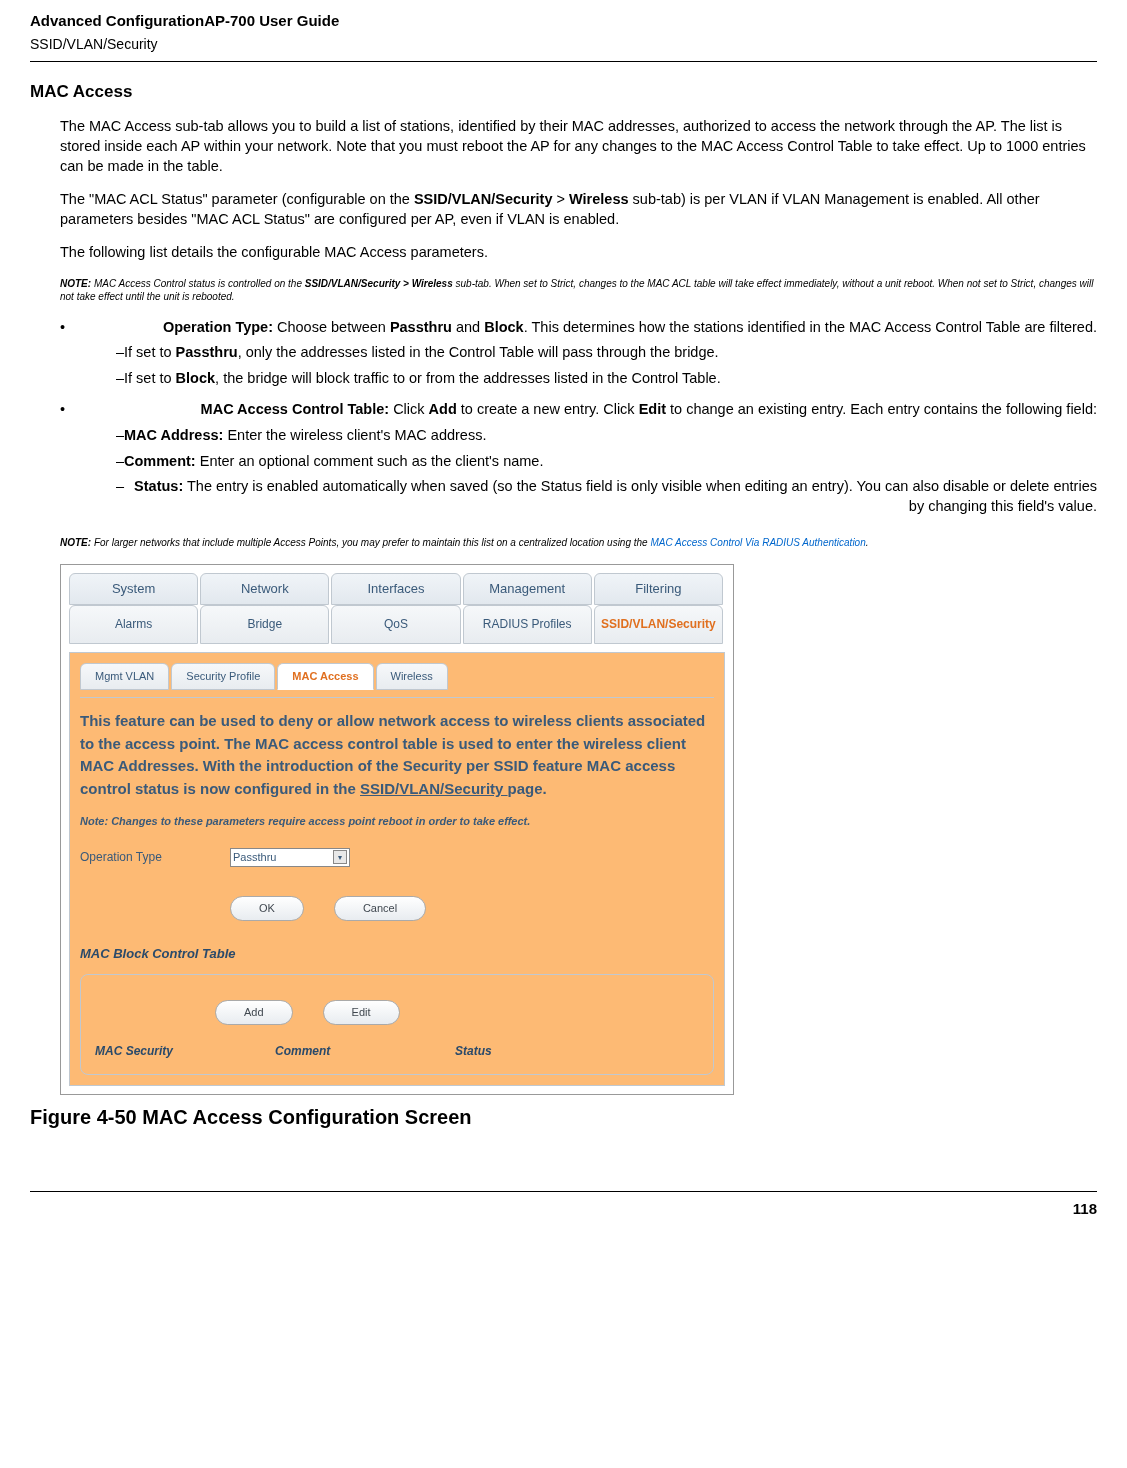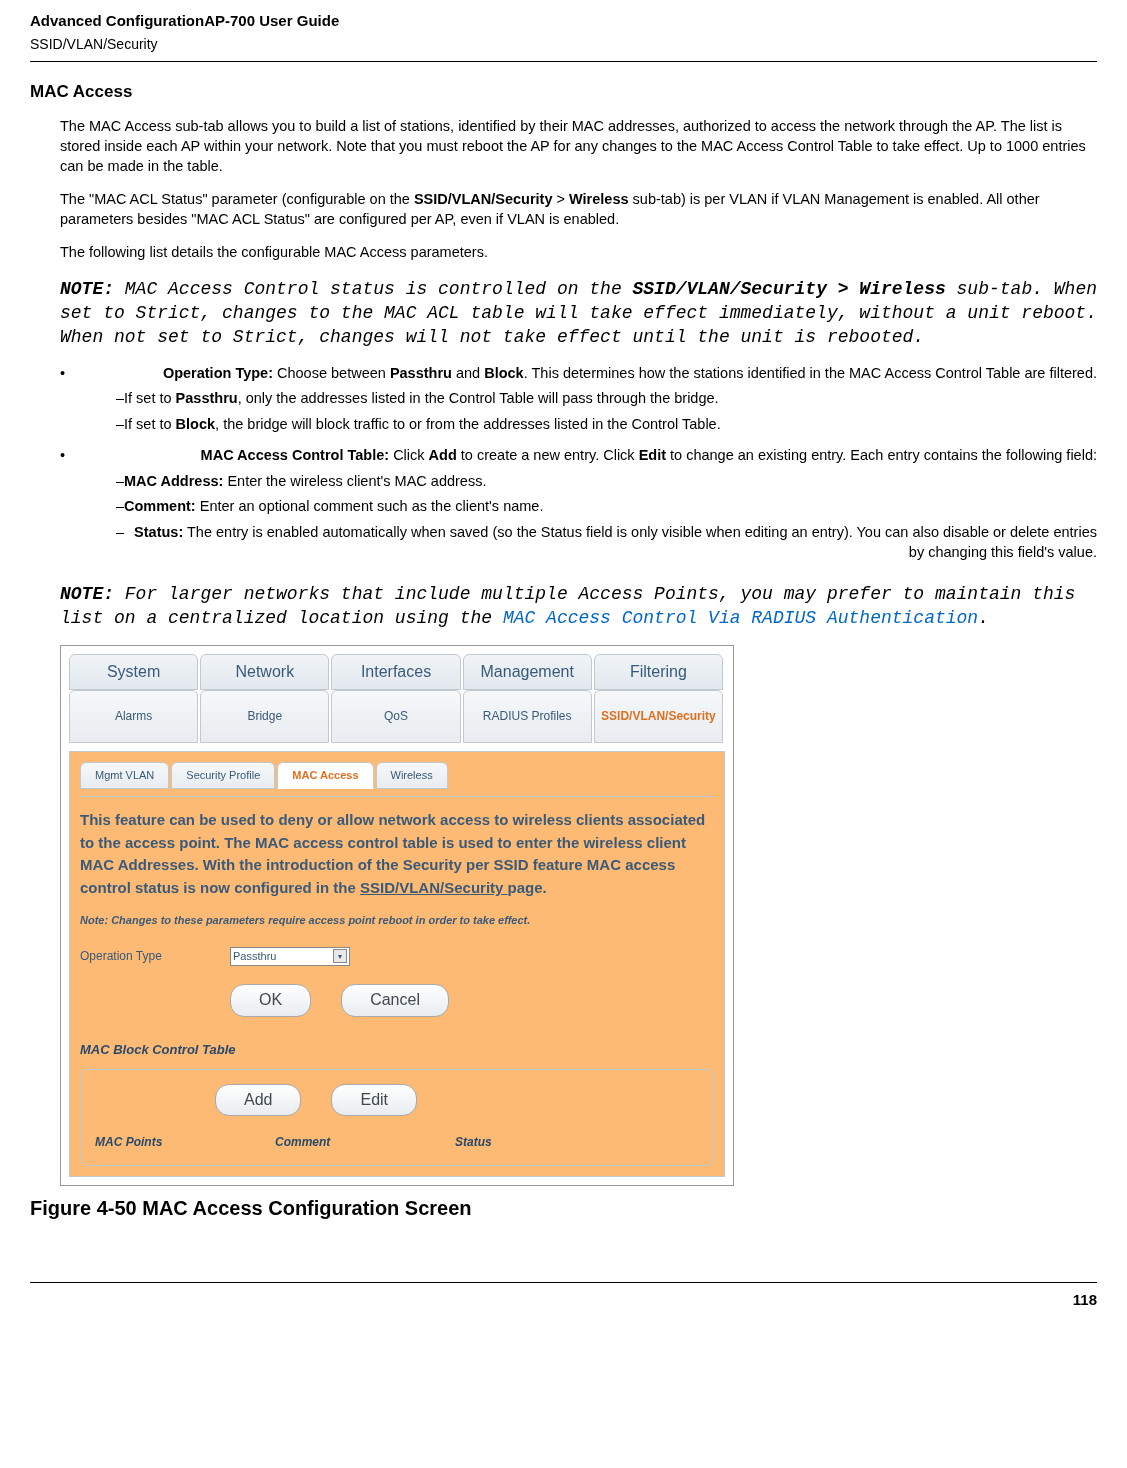--- a/index.html
+++ b/index.html
@@ -35,23 +35,22 @@
     }
     .body-text {
       margin-left: 30px;
       margin-bottom: 14px;
       font-size: 14.5px;
       line-height: 1.35;
     }
     .note-block {
       margin-left: 30px;
       margin-bottom: 14px;
-      font-size: 18px;
+      font-size: 10px;
       line-height: 1.35;
-      font-family: Liberation Mono, monospace;
     }
     .note-label {
       font-weight: bold;
       font-style: italic;
     }
     .note-text {
       font-style: italic;
     }
     .bullet-list {
       margin-left: 30px;
@@ -92,32 +91,32 @@
       padding: 8px;
       background: #fff;
     }
     .tab-row1, .tab-row2 {
       display: flex;
     }
     .tab1 {
       flex: 1;
       text-align: center;
       padding: 6px 0;
-      font-size: 16px;
+      font-size: 13px;
       color: #3a5a7a;
       border: 1px solid #c0c8d0;
       background: linear-gradient(#f0f4f8, #e2e8ee);
       border-top-left-radius: 6px;
       border-top-right-radius: 6px;
       margin-right: 2px;
     }
     .tab2 {
       flex: 1;
       text-align: center;
-      padding: 17px 0;
+      padding: 10px 0;
       font-size: 12px;
       color: #3a5a7a;
       border: 1px solid #c0c8d0;
       background: linear-gradient(#f6f8fa, #e8ecf0);
       border-top-left-radius: 6px;
       border-top-right-radius: 6px;
       margin-right: 2px;
     }
     .tab2.active { color: #e07020; font-weight: bold; }
     .inner-panel {
@@ -191,24 +190,25 @@
     .button-row {
       display: flex;
       gap: 30px;
       margin-left: 150px;
       margin-bottom: 24px;
     }
     .pill-button {
       border: 1px solid #aaa;
       border-radius: 14px;
       padding: 4px 28px;
-      font-size: 16px;
+      font-size: 11px;
       color: #404850;
       background: linear-gradient(#ffffff, #e8ecf0);
       cursor: pointer;
+      margin-top: 11px;
     }
     .table-title {
       font-size: 13px;
       font-weight: bold;
       font-style: italic;
       color: #2a4a6a;
       margin-bottom: 10px;
     }
     .table-frame {
       border: 1px solid #c0c8d0;
@@ -358,21 +358,21 @@
       <div class="pill-button">Cancel</div>
     </div>
 
     <div class="table-title">MAC Block Control Table</div>
     <div class="table-frame">
       <div class="table-buttons">
         <div class="pill-button">Add</div>
         <div class="pill-button">Edit</div>
       </div>
       <div class="table-headers">
-        <div class="th1">MAC Points</div>
+        <div class="th1">MAC Security</div>
         <div class="th2">Comment</div>
         <div class="th3">Status</div>
       </div>
     </div>
   </div>
 </div>
 
 <div class="figure-caption">Figure 4-50 MAC Access Configuration Screen</div>
 
 <div class="bottom-rule"></div>

